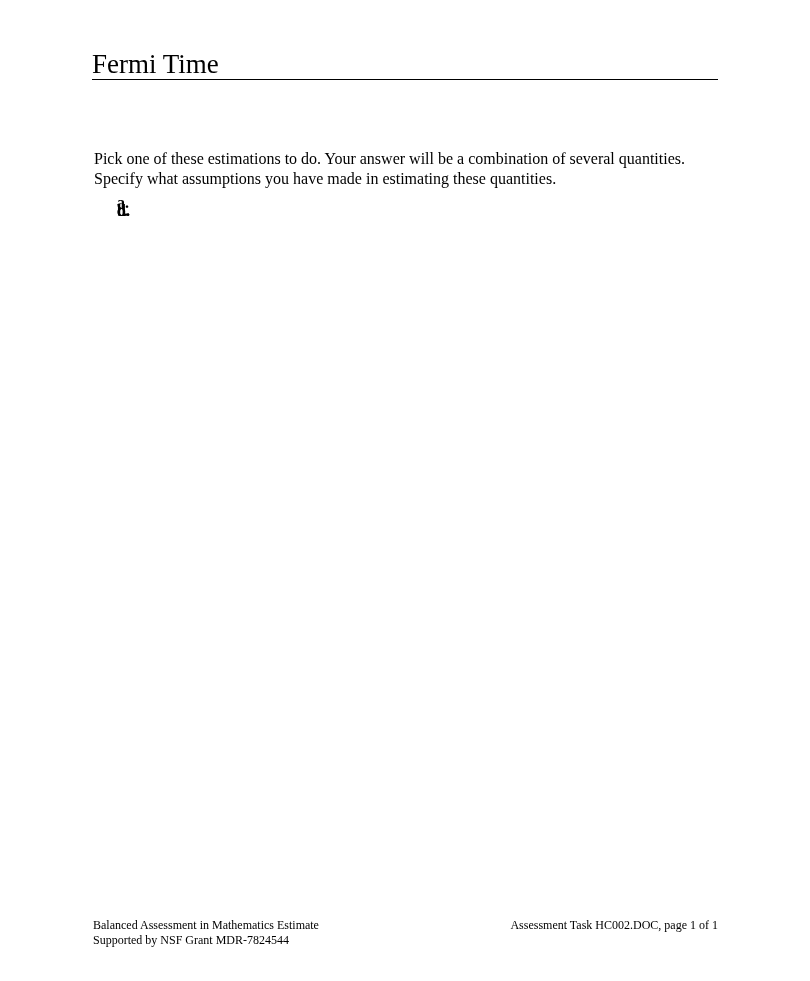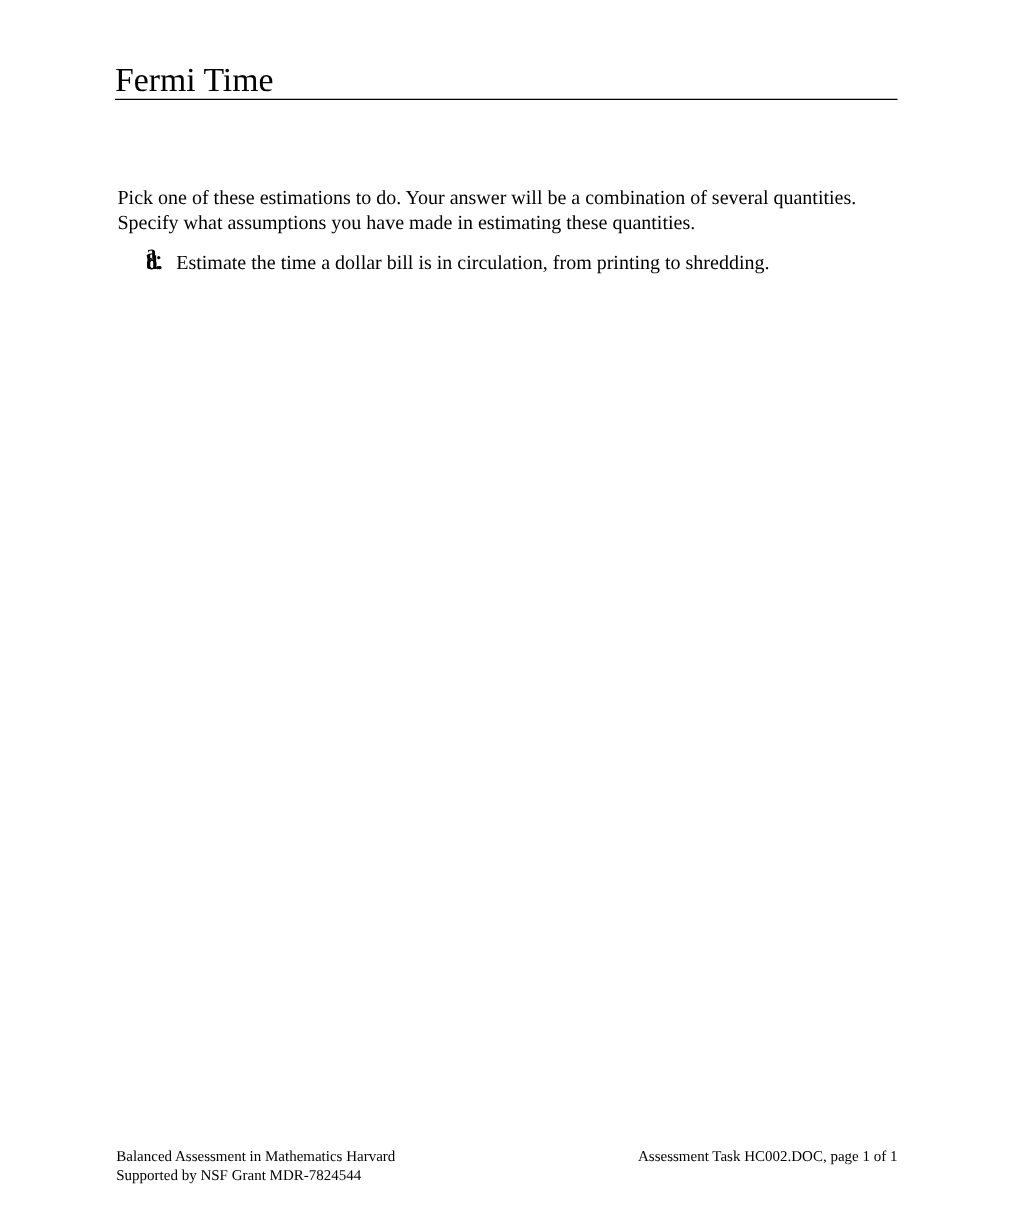--- a/index.html
+++ b/index.html
@@ -93,24 +93,23 @@
     <span class="task-marker">a.</span>
   </li>
   <li class="task-item">
     <span class="task-marker">b.</span>
   </li>
   <li class="task-item">
     <span class="task-marker">c.</span>
   </li>
   <li class="task-item">
     <span class="task-marker">d.</span>
-    <span class="task-text">Estimate the time a dollar bill is in circulation, from printing to shredding.</span>
   </li>
 </ol>
 
 <div class="footer-left">
-  <span class="footer-line">Balanced Assessment in Mathematics Harvard</span>
+  <span class="footer-line">Balanced Assessment in Mathematics Estimate</span>
   <span class="footer-line">Supported by NSF Grant MDR-7824544</span>
 </div>
 
 <div class="footer-right">
   <span class="footer-line">Assessment Task HC002.DOC, page 1 of 1</span>
 </div>
 
 </body></html>

